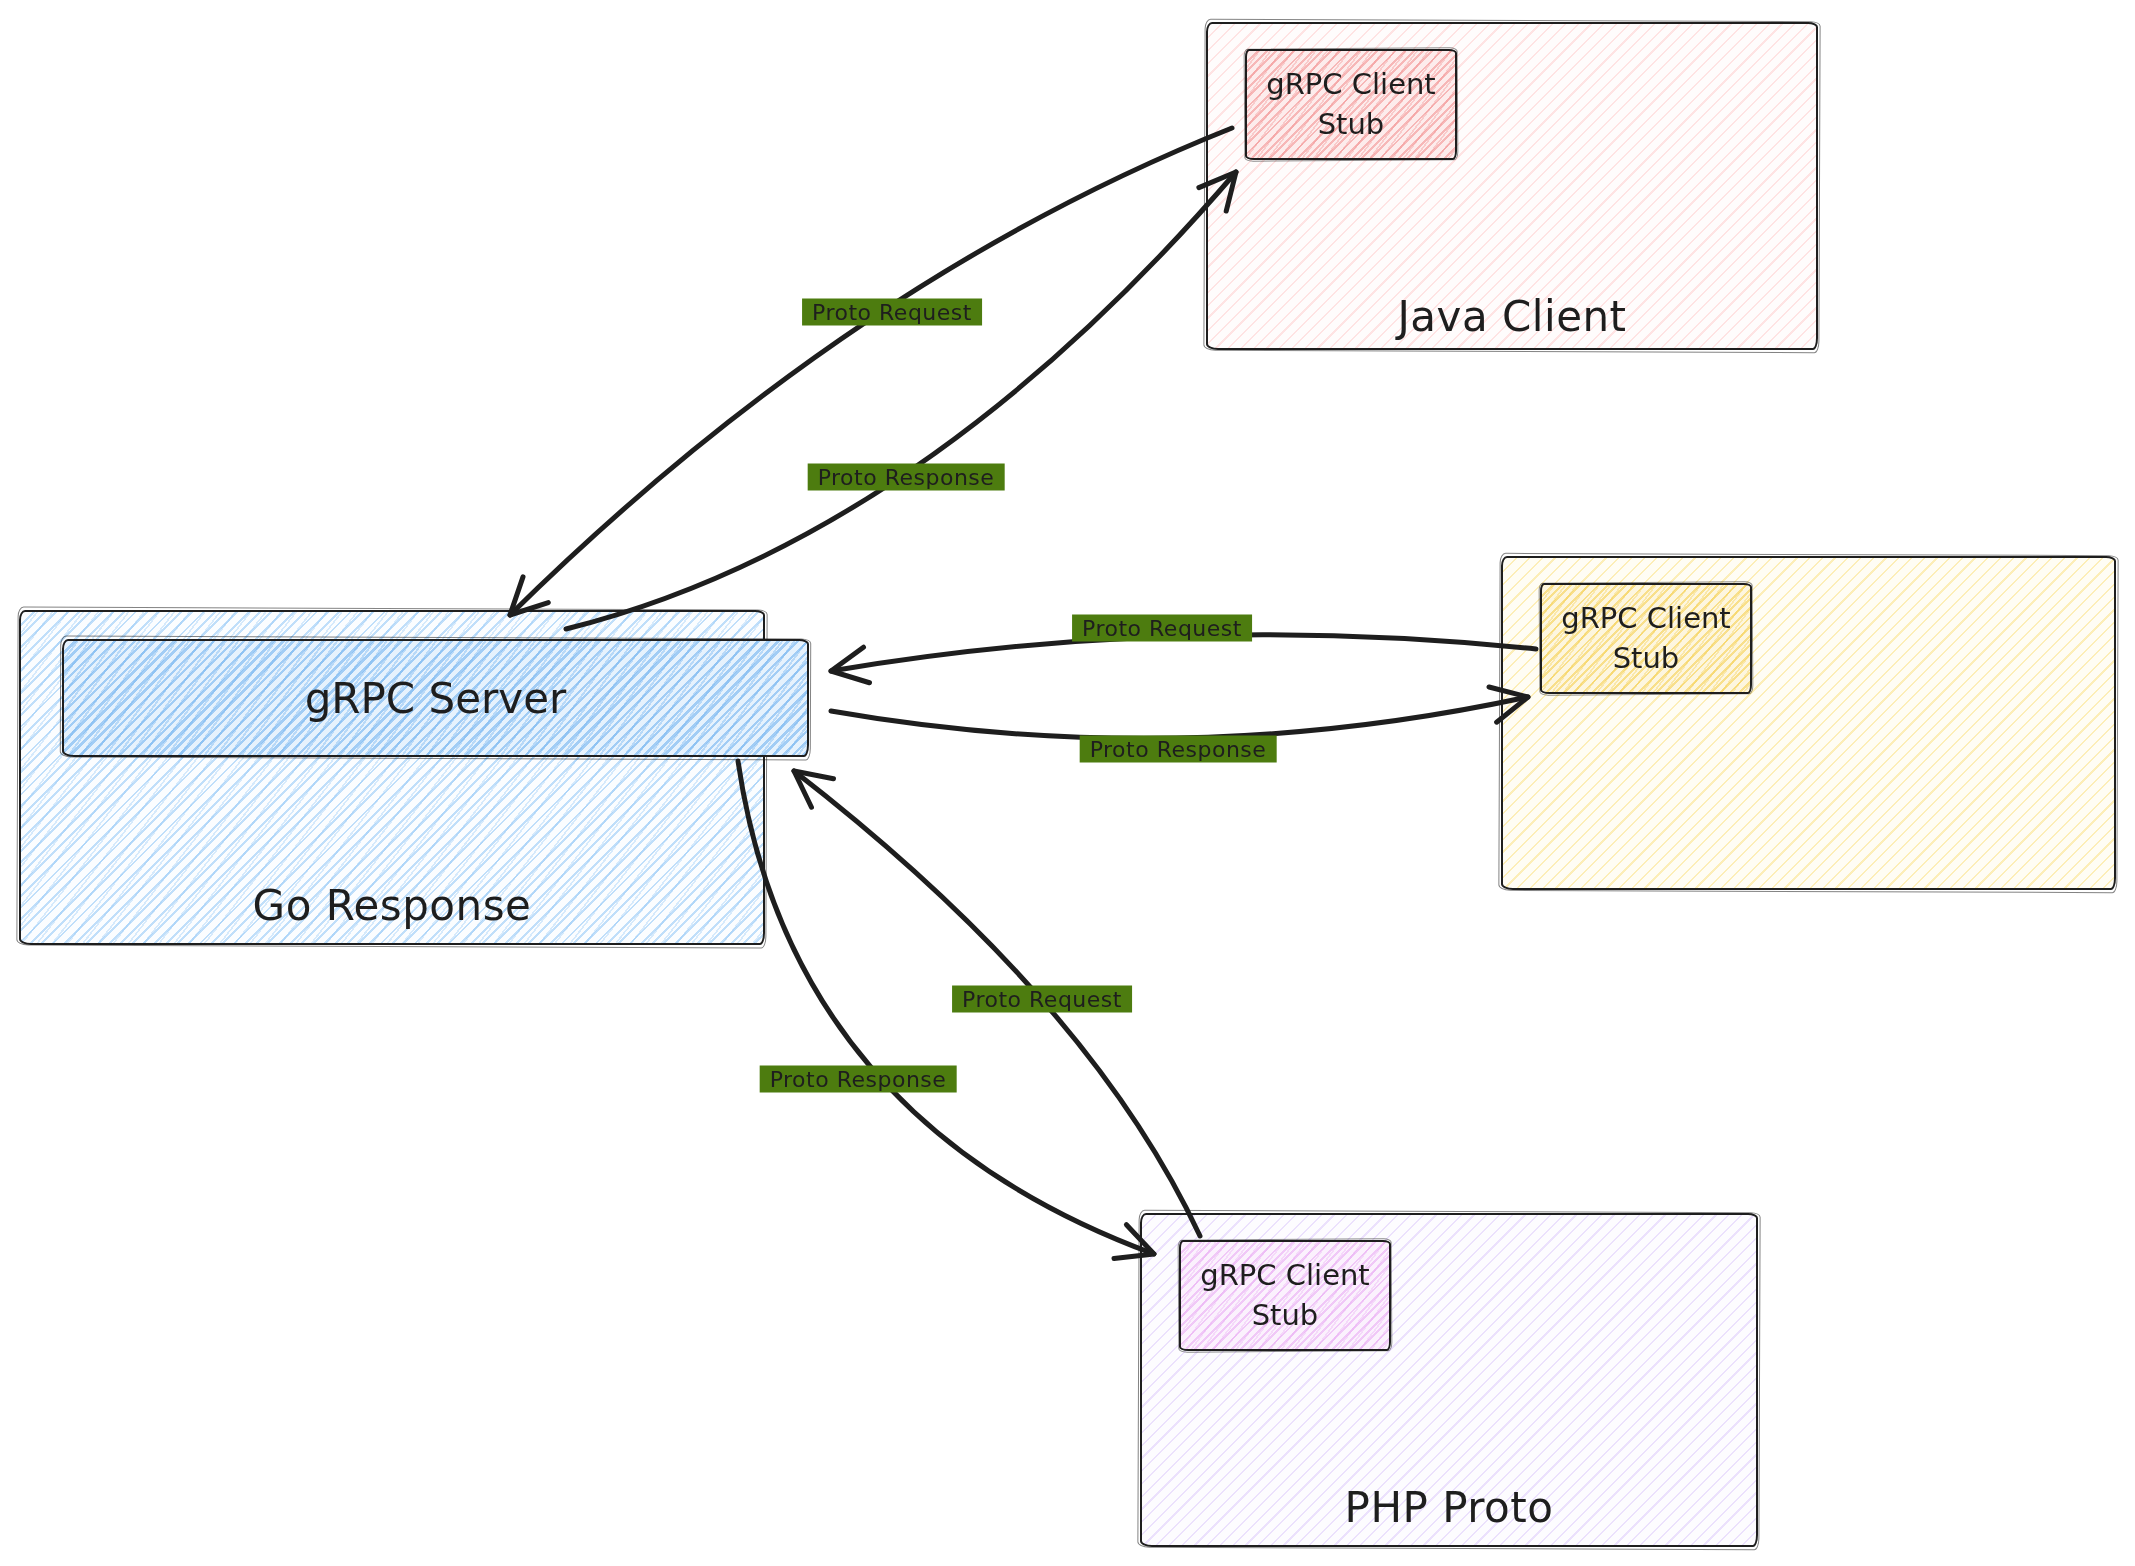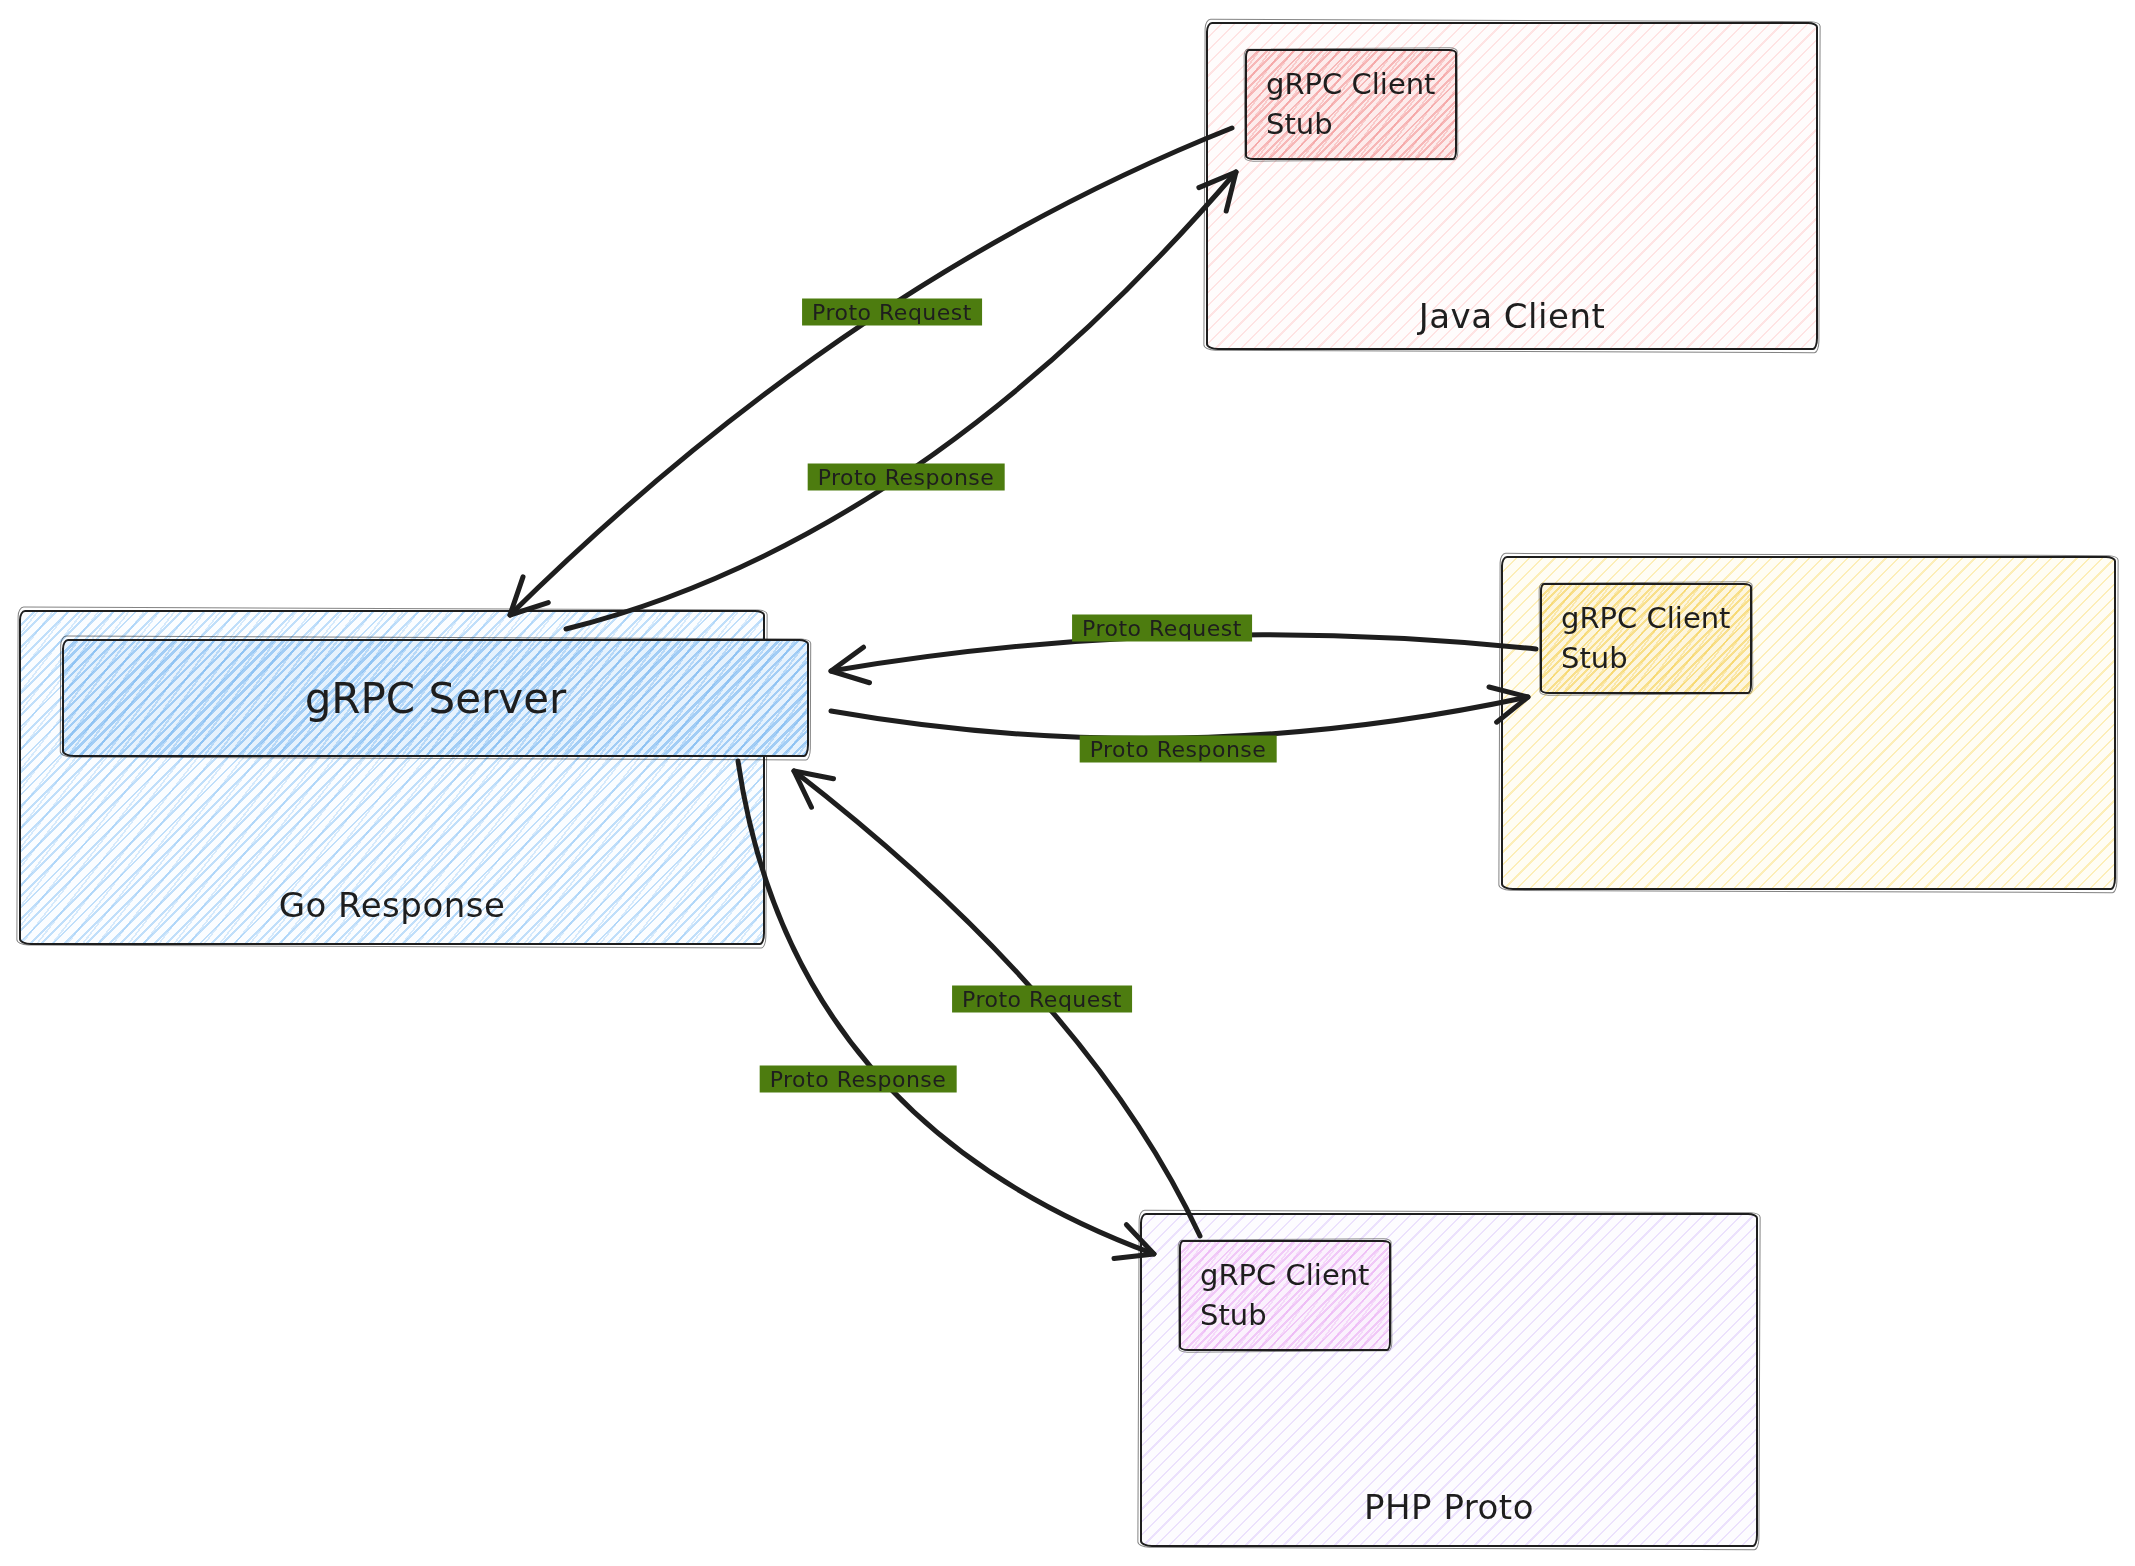--- a/index.html
+++ b/index.html
@@ -63,21 +63,21 @@
       #fdfcff;
   }
 
   .stub {
     position: absolute;
     left: 37px; top: 25px; width: 212px; height: 111px;
     border: 2.5px solid #1e1e1e;
     border-radius: 4px 8px 4px 9px / 8px 4px 9px 4px;
     box-sizing: border-box;
     display: flex; align-items: center; justify-content: center;
-    text-align: left;
+    text-align: center;
   }
   .stub::before {
     content: "";
     position: absolute; inset: -3px;
     border: 1.4px solid rgba(30,30,30,0.5);
     border-radius: inherit;
     transform: rotate(-0.4deg);
     pointer-events: none;
   }
   .stub-label { width: 170px; font-size: 29px; line-height: 1.35; }
@@ -98,21 +98,21 @@
     background:
       repeating-linear-gradient(135deg, rgba(230,160,242,0.5) 0 2px, transparent 2px 6.5px),
       repeating-linear-gradient(127deg, rgba(230,160,242,0.3) 0 1.6px, transparent 1.6px 9px),
       #fbf1fd;
   }
 
   .shape-label {
     position: absolute;
     left: 50%;
     transform: translate(-50%, -50%);
-    font-size: 34px;
+    font-size: 42px;
     white-space: nowrap;
     letter-spacing: 0.5px;
   }
   .server-label { position: static; transform: none; font-size: 42px; white-space: nowrap; }
   .go-label   { top: 293px; }
   .java-label { top: 292px; }
   .js-label   { top: 299px; }
   .php-label  { top: 292px; }
 
   .arrows-layer {

